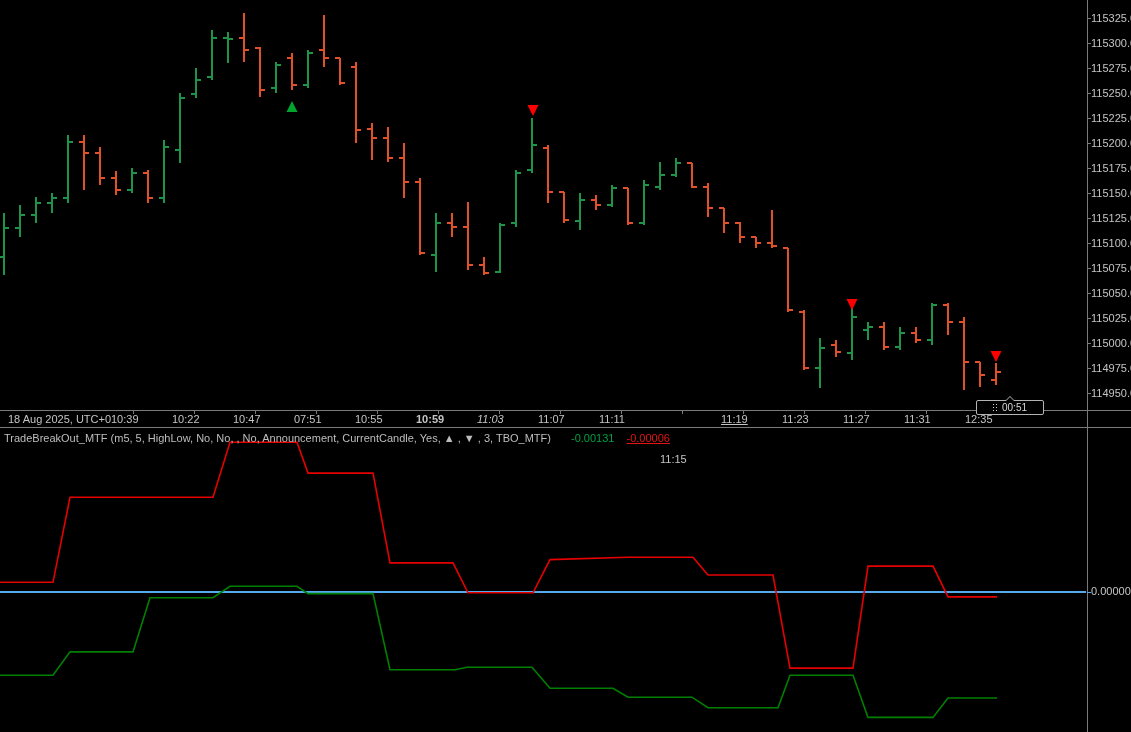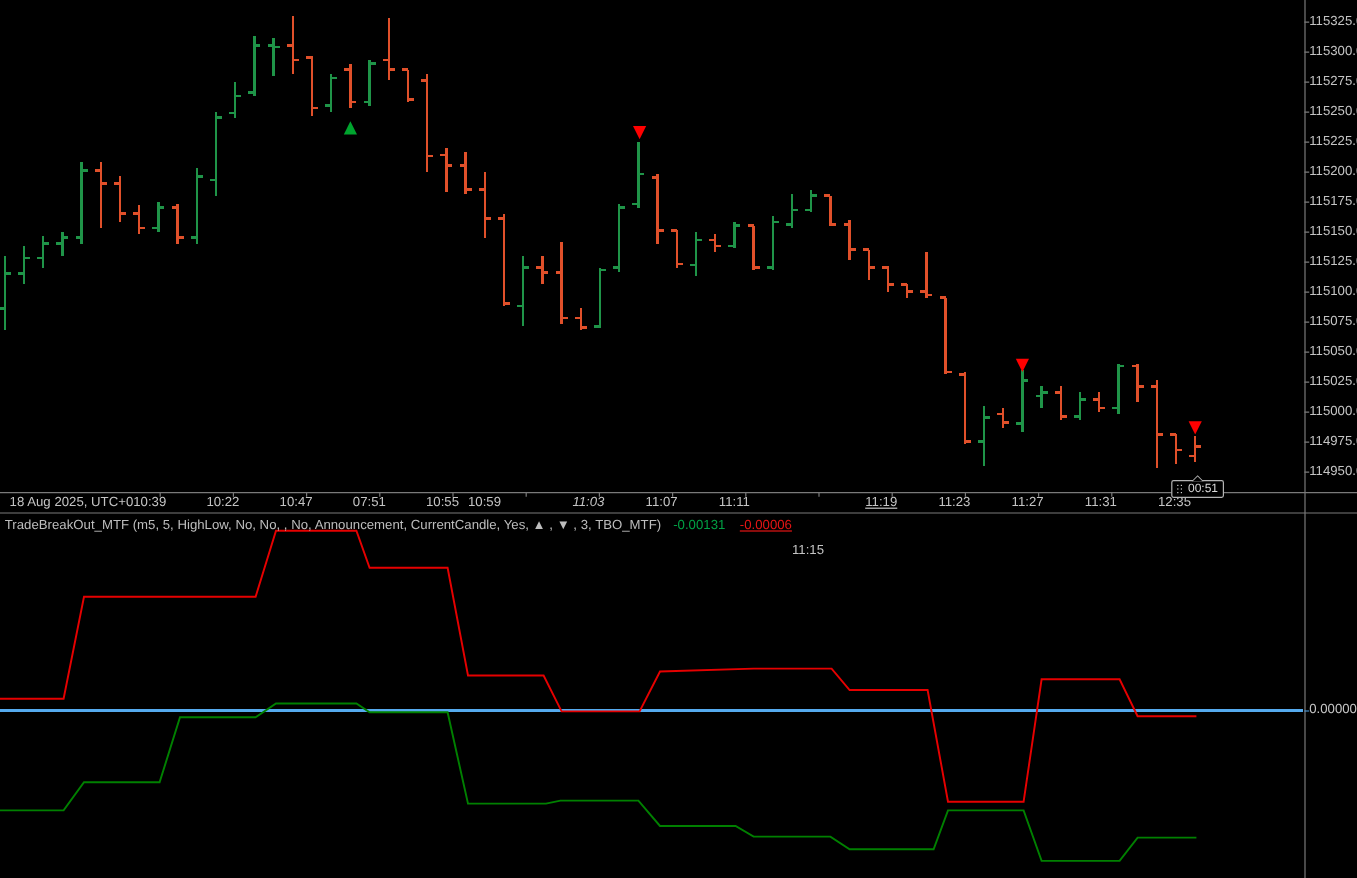--- a/index.html
+++ b/index.html
@@ -5,24 +5,24 @@
   html,body{margin:0;padding:0;background:#000;}
   .window{position:relative;width:1131px;height:732px;background:#000;overflow:hidden;
           font-family:"Liberation Sans",sans-serif;font-size:11px;color:#c4c4c4;}
   svg{position:absolute;left:0;top:0;}
   .price-label{position:absolute;left:1091px;white-space:nowrap;color:#c4c4c4;line-height:14px;}
   .time-label{position:absolute;top:413px;width:44px;margin-left:-22px;color:#c4c4c4;}
   .date-label{position:absolute;left:8px;top:413px;color:#c4c4c4;white-space:nowrap;}
   .zero-label{position:absolute;left:1091px;top:585px;color:#c4c4c4;}
   .ind-header{position:absolute;left:4px;top:432px;white-space:nowrap;z-index:3;}
   .ind-title{color:#bdbdbd;}
-  .ind-val1{margin-left:7px;}
+  .ind-val1{margin-left:17px;}
   .ind-val2{margin-left:9px;text-decoration:underline;}
   .countdown{position:absolute;left:976px;top:400px;height:13px;z-index:5;
-             display:flex;align-items:center;padding:0 4px;background:#000;
+             display:flex;align-items:center;padding:0 16px;background:#000;
              border:1px solid #b4b4b4;border-radius:2px;color:#d8d8d8;font-size:10px;line-height:12px;}
   .cd-notch{position:absolute;top:-5px;left:50%;margin-left:-5px;width:0;height:0;
             border-left:5px solid transparent;border-right:5px solid transparent;border-bottom:5px solid #b4b4b4;}
   .cd-notch::after{content:"";position:absolute;left:-4px;top:1px;width:0;height:0;
             border-left:4px solid transparent;border-right:4px solid transparent;border-bottom:4px solid #000;}
   .cd-icon{position:relative;display:inline-block;width:6px;height:8px;margin-right:3px;}
   .cd-icon::before{content:"";position:absolute;left:0;top:0;width:1px;height:1px;background:#cfcfcf;
             box-shadow:0 3px #cfcfcf,0 6px #cfcfcf,3px 0 #cfcfcf,3px 3px #cfcfcf,3px 6px #cfcfcf;}
 </style>
 </head>
@@ -165,21 +165,21 @@
       <div class="price-label" style="top: 386px;"><span>114950.0</span></div>
     </div>
 
   <div id="time-axis">
     <div class="date-label">18 Aug 2025, UTC+0</div>
   <div class="time-label" style="left: 133px;">10:39</div>
       <div class="time-label" style="left: 194px;">10:22</div>
       <div class="time-label" style="left: 255px;">10:47</div>
       <div class="time-label" style="left: 316px;">07:51</div>
       <div class="time-label" style="left: 377px;">10:55</div>
-      <div class="time-label" style="left: 412px;">10:59</div>
+      <div class="time-label" style="left: 438px; font-weight: bold;">10:59</div>
       <div class="time-label" style="left: 499px; font-style: italic;">11:03</div>
       <div class="time-label" style="left: 560px;">11:07</div>
       <div class="time-label" style="left: 621px;">11:11</div>
       <div class="time-label" style="left: 682px; margin-top: 40px;">11:15</div>
       <div class="time-label" style="left: 743px; text-decoration: underline;">11:19</div>
       <div class="time-label" style="left: 804px;">11:23</div>
       <div class="time-label" style="left: 865px;">11:27</div>
       <div class="time-label" style="left: 926px;">11:31</div>
       <div class="time-label" style="left: 987px;">12:35</div>
     </div>

